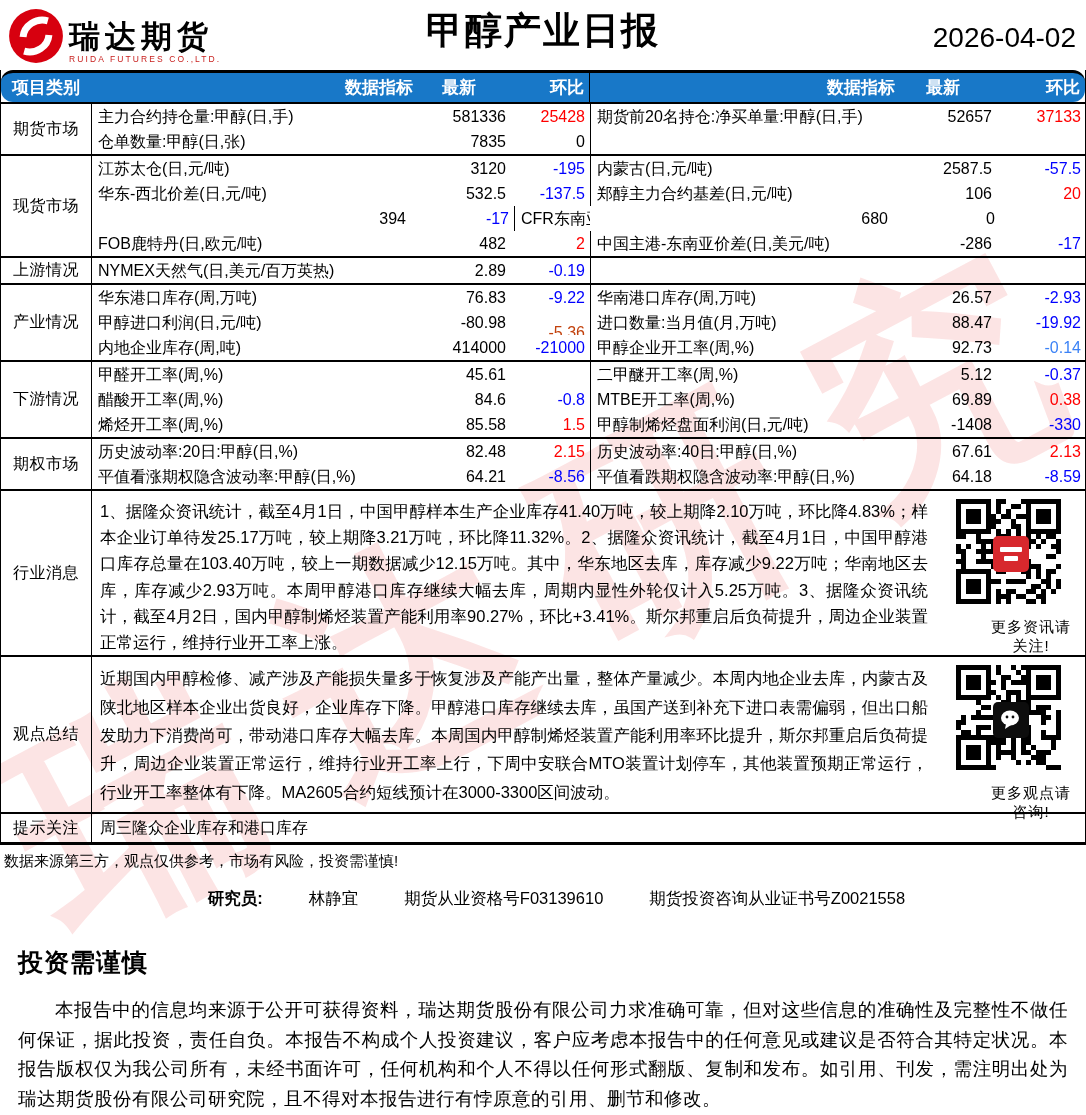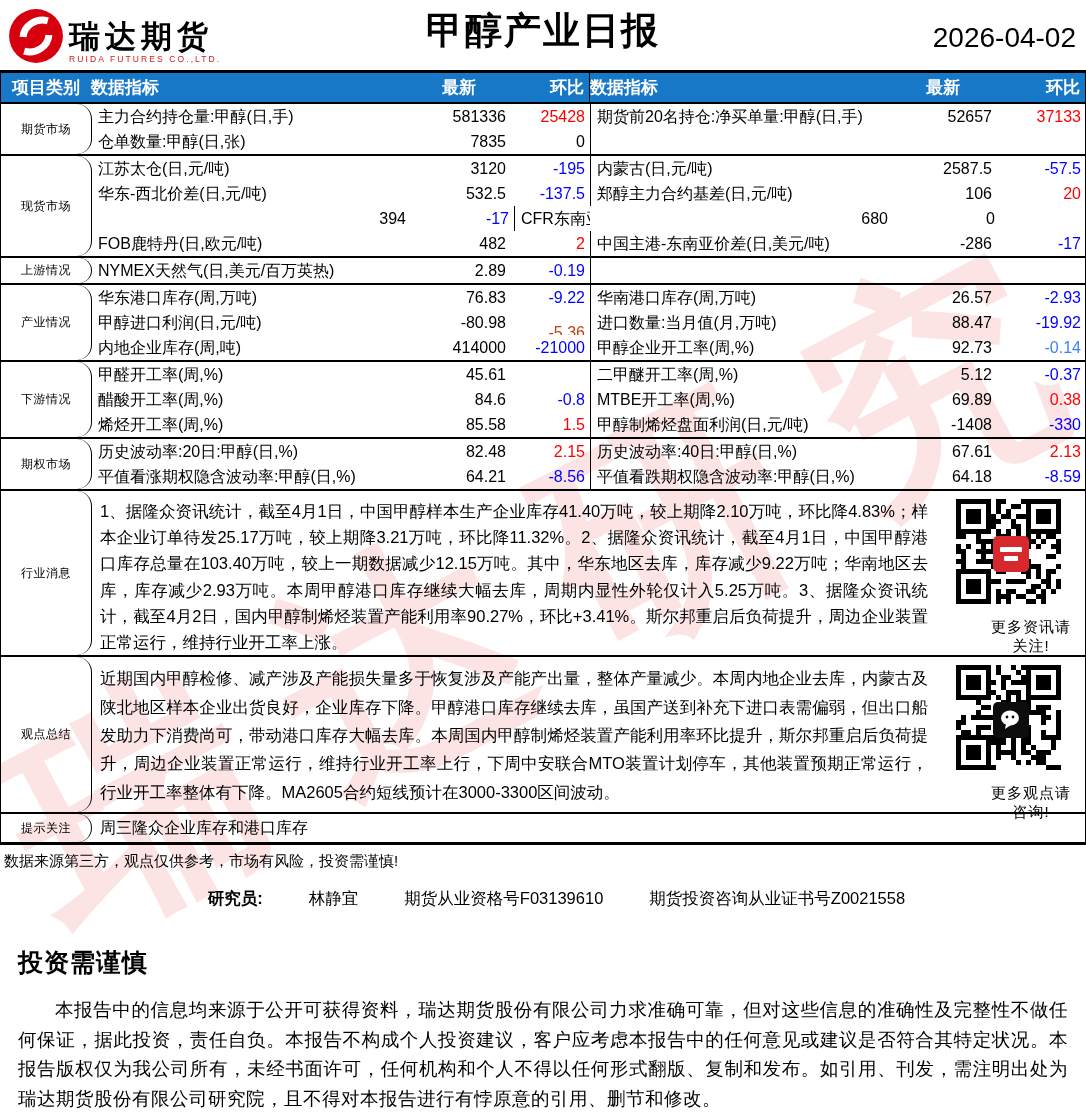--- a/index.html
+++ b/index.html
@@ -14,30 +14,30 @@
   .logo{position:absolute;left:8px;top:8px;display:flex;align-items:flex-end;}
   .logo svg{width:56px;height:56px;}
   .logo-text{margin-left:5px;margin-top:8px;}
   .logo-cn{font-size:31px;font-weight:bold;letter-spacing:5px;line-height:32px;}
   .logo-en{font-size:8.5px;color:#c8201e;letter-spacing:2.1px;margin-top:1px;}
   .rtitle{position:absolute;left:0;right:0;top:6px;text-align:center;font-size:37px;font-weight:bold;letter-spacing:2px;}
   .rdate{position:absolute;right:10px;top:22px;font-size:28px;font-weight:500;}
 
   
   .tbl{border-left:1px solid #000;border-right:1px solid #000;border-bottom:3px solid #000;}
-  .thead{display:flex;background:#1878C8;color:#fff;font-weight:bold;height:29px;line-height:29px;border-top:3px solid #000;font-size:17px;}
+  .thead{display:flex;background:#1878C8;color:#fff;font-weight:bold;height:29px;line-height:29px;border-top:3px solid #000;font-size:17px;border-radius:12px;}
   .thead .h-cat{width:90px;text-align:center;}
   .thead .hgrid{display:grid;grid-template-columns:322px 100px 76px 306px 104px 86px;flex:1;}
-  .thead .h-ind{text-align:left;}
+  .thead .h-ind{text-align:right;}
   .thead .h-num{text-align:center;padding-right:8px;}
   .thead .h-chg{text-align:right;padding-right:5px;}
 
   .section{display:flex;border-top:2px solid #000;}
   .section:first-of-type{border-top:none;}
-  .cat{width:90px;border-right:1px solid #000;display:flex;align-items:center;justify-content:center;font-size:12px;letter-spacing:.5px;flex:none;border-radius:15px;}
+  .cat{width:90px;border-right:1px solid #000;display:flex;align-items:center;justify-content:center;font-size:16px;letter-spacing:.5px;flex:none;}
   .rows{flex:1;}
   .row{display:grid;grid-template-columns:322px 100px 76px 306px 104px 86px;height:25px;line-height:25px;font-size:16px;}
   .c{overflow:hidden;white-space:nowrap;}
   .ind{padding-left:6px;text-align:left;}
   .mid{border-left:1px solid #000;}
   .val{text-align:right;padding-right:8px;}
   .chg{text-align:right;padding-right:5px;}
 
   .tsec .tcontent{flex:1;position:relative;}
   .ttext{width:828px;padding:7px 0 0 8px;font-size:16.5px;line-height:26.2px;text-align:justify;}

